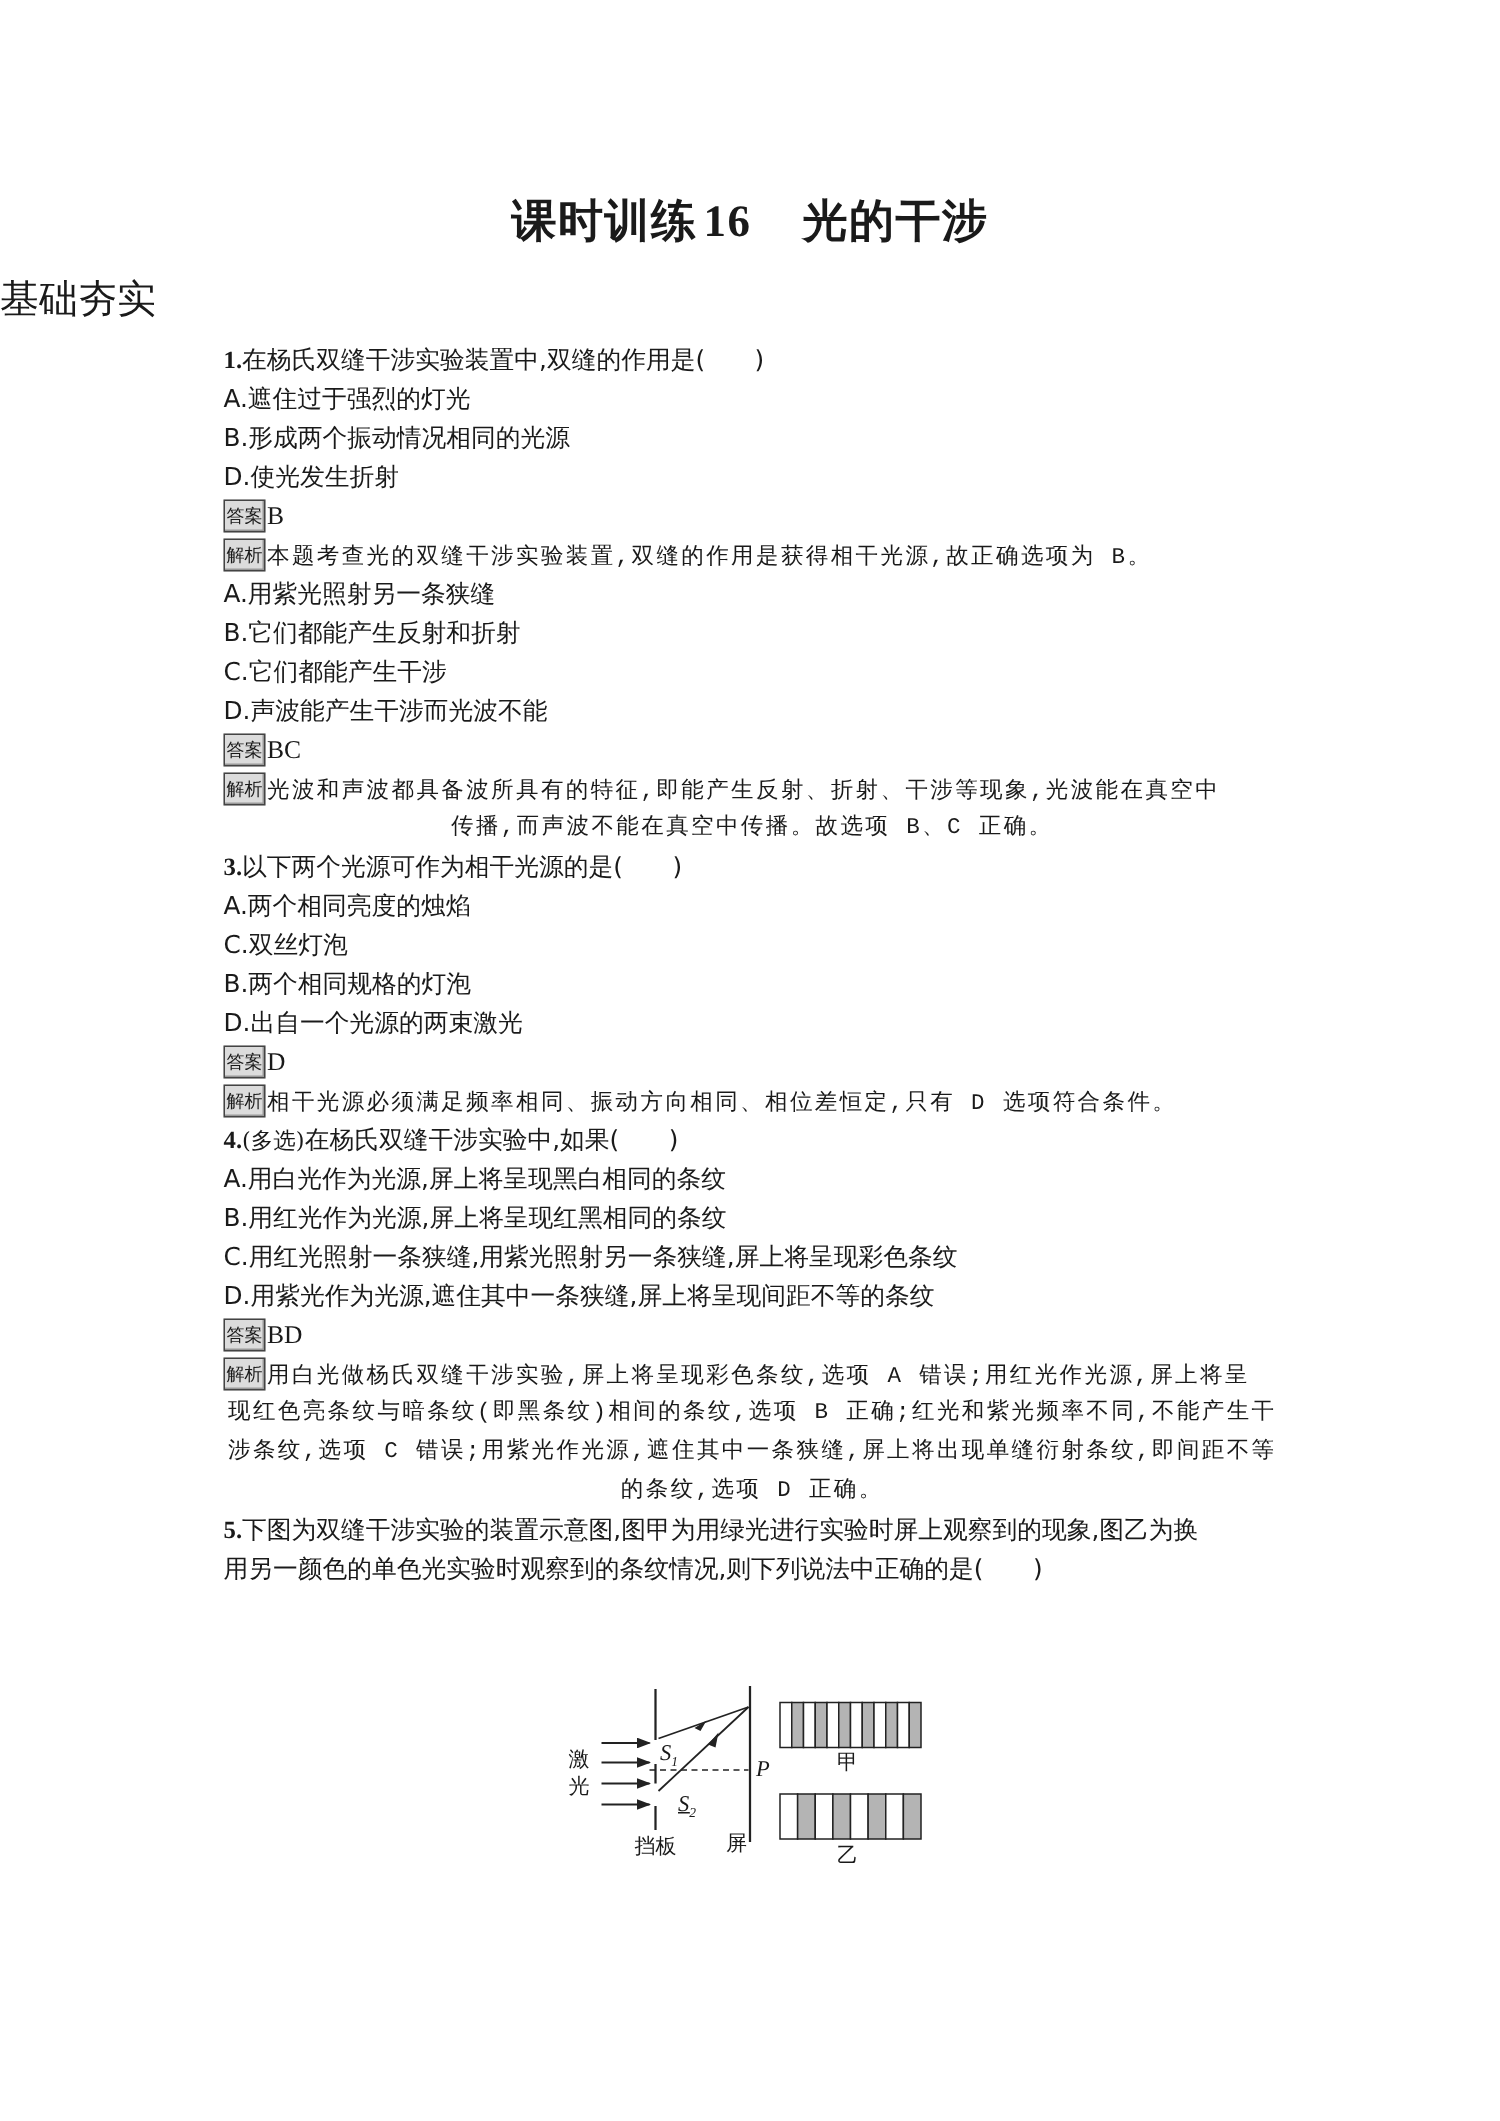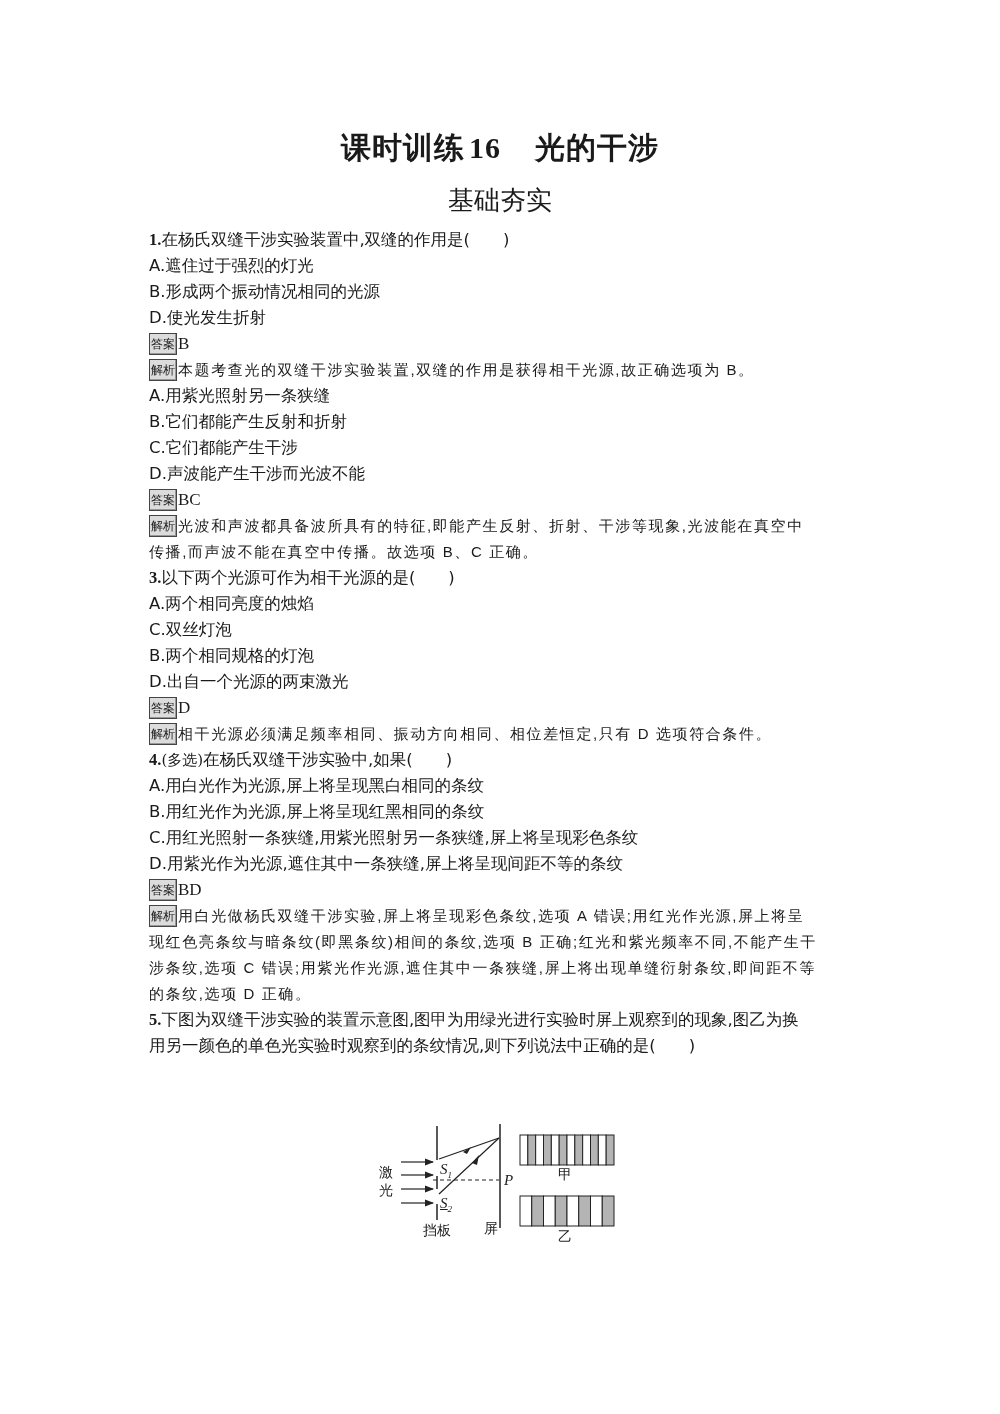--- a/index.html
+++ b/index.html
@@ -3,31 +3,31 @@
 <meta charset="utf-8">
 <style>
   html, body { margin: 0; padding: 0; background: #ffffff; }
   body { width: 1000px; height: 1414px; position: relative; overflow: hidden;
          font-family: "DejaVu Sans", "Liberation Sans", sans-serif; color: #1a1a1a; }
   .page { position: absolute; left: 0; top: 0; width: 1000px; height: 1004px; }
   .title { position: absolute; left: 0; width: 1000px; top: 128px; text-align: center;
            font-size: 30px; font-weight: bold; letter-spacing: 1px; line-height: 40px; }
   .title .num { font-family: "Liberation Serif", serif; font-weight: bold; margin: 0 6px 0 4px; }
   .title .gap { display: inline-block; width: 28px; }
-  .subtitle { position: absolute; left: 0; width: 1000px; top: 182px; text-align: center;
+  .subtitle { position: absolute; left: 0; width: 1000px; top: 182px; 
               font-size: 26px; line-height: 36px; }
   .content { position: absolute; left: 149px; top: 227px; width: 705px; }
   .line { font-size: 16.5px; line-height: 26px; height: 26px; white-space: nowrap; }
   .line .qn { font-family: "Liberation Serif", serif; font-weight: bold; }
   .multi { font-family: "DejaVu Serif", "Liberation Serif", serif; font-size: 15px; }
   .tag { display: inline-block; border: 1px solid #444; background: #dcdcdc;
          font-size: 12px; line-height: 20px; padding: 0 1px; margin-right: 1px;
          box-shadow: inset -1px -1px 0 #999; vertical-align: 1px; }
   .ans-val { font-family: "Liberation Serif", serif; font-size: 17px; }
-  .expl { font-family: Liberation Sans, sans-serif; font-size: 15px; letter-spacing: 1.6px; }
+  .expl { font-family: Liberation Mono, monospace; font-size: 15px; letter-spacing: 1.6px; text-align: center; }
   .diagram { position: absolute; left: 375px; top: 1118px; width: 255px; height: 130px; }
   .dlabel { position: absolute; font-size: 14px; }
   .dlabel.it { font-family: "Liberation Serif", serif; font-style: italic; font-size: 15px; }
 </style>
 </head>
 <body>
 
 <div class="page">
 
   <div class="title">
@@ -134,21 +134,21 @@
           <rect x="192" y="78" width="11.75" height="30" fill="#ffffff" stroke="#222" stroke-width="1"></rect>
           <rect x="203.75" y="78" width="11.75" height="30" fill="#b4b4b4" stroke="#222" stroke-width="1"></rect>
           <rect x="215.5" y="78" width="11.75" height="30" fill="#ffffff" stroke="#222" stroke-width="1"></rect>
           <rect x="227.25" y="78" width="11.75" height="30" fill="#b4b4b4" stroke="#222" stroke-width="1"></rect>
         </g>
     </svg>
 
     <span class="dlabel" style="left:4px; top:46px;">激</span>
     <span class="dlabel" style="left:4px; top:64px;">光</span>
     <span class="dlabel it" style="left:65px; top:43px;"><span>S</span><sub style="font-size:9px">1</sub></span>
-    <span class="dlabel it" style="left:65px; top:77px;text-decoration:underline;"><span>S</span><sub style="font-size:9px">2</sub></span>
+    <span class="dlabel it" style="left:77px; top:77px;text-decoration:underline;"><span>S</span><sub style="font-size:9px">2</sub></span>
     <span class="dlabel it" style="left:129px; top:54px;">P</span>
     <span class="dlabel" style="left:48px; top:104px;">挡板</span>
     <span class="dlabel" style="left:109px; top:102px;">屏</span>
     <span class="dlabel" style="left:183px; top:48px;">甲</span>
     <span class="dlabel" style="left:183px; top:110px;">乙</span>
   </div>
 
 </div>
 
 </body></html>

